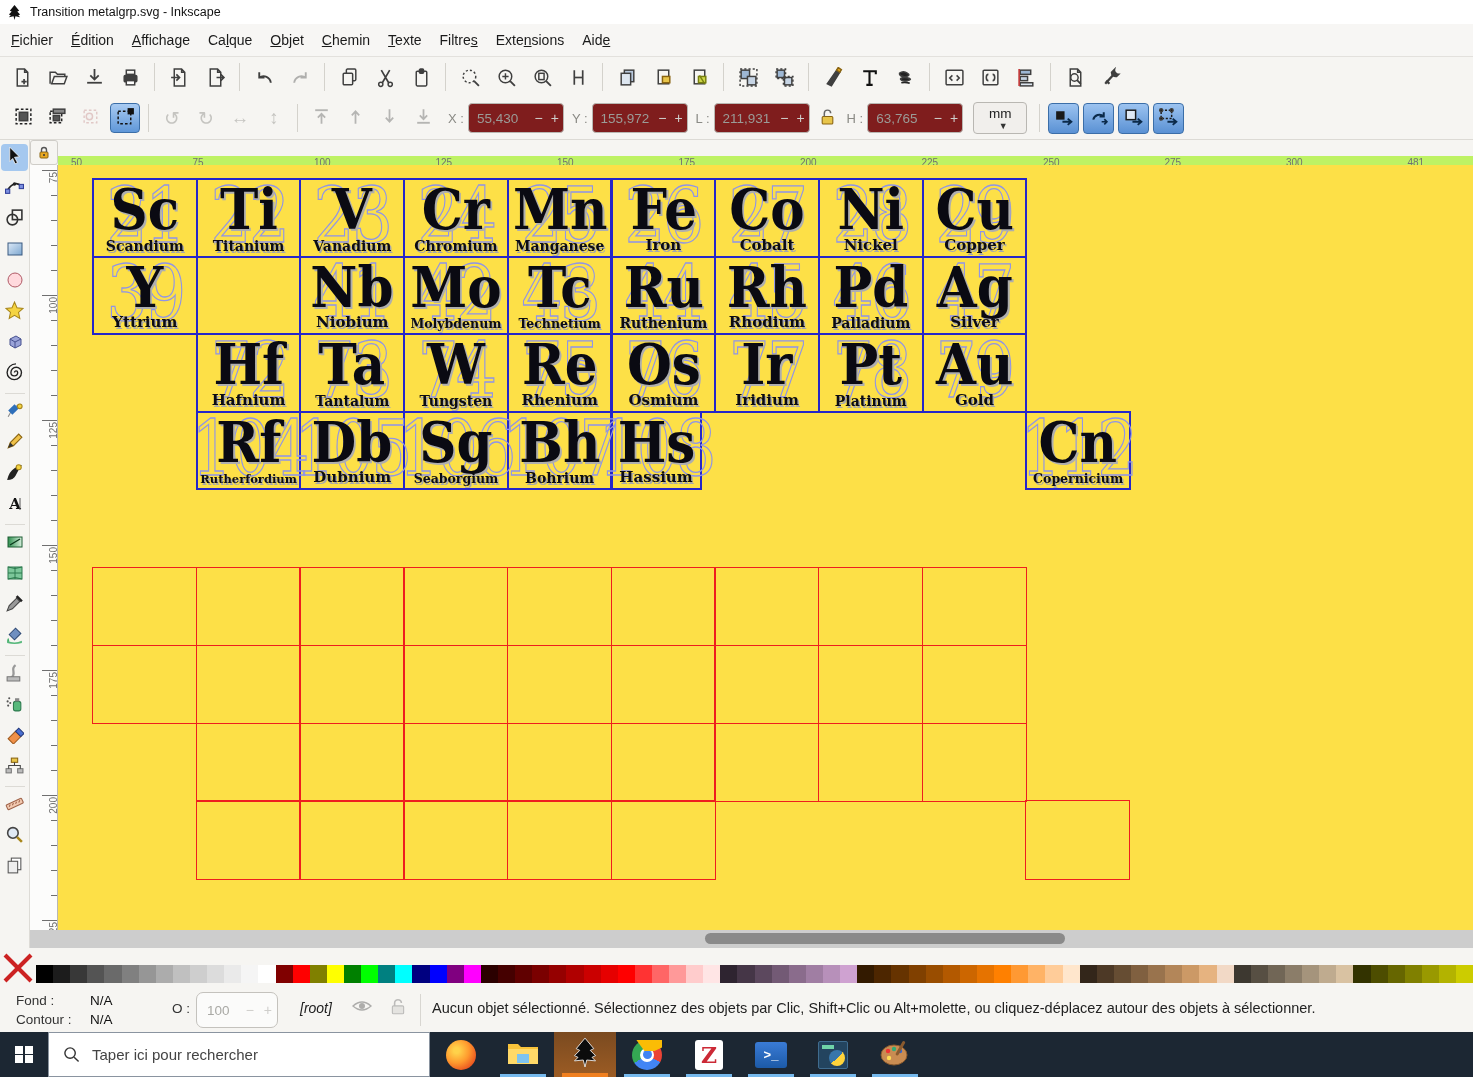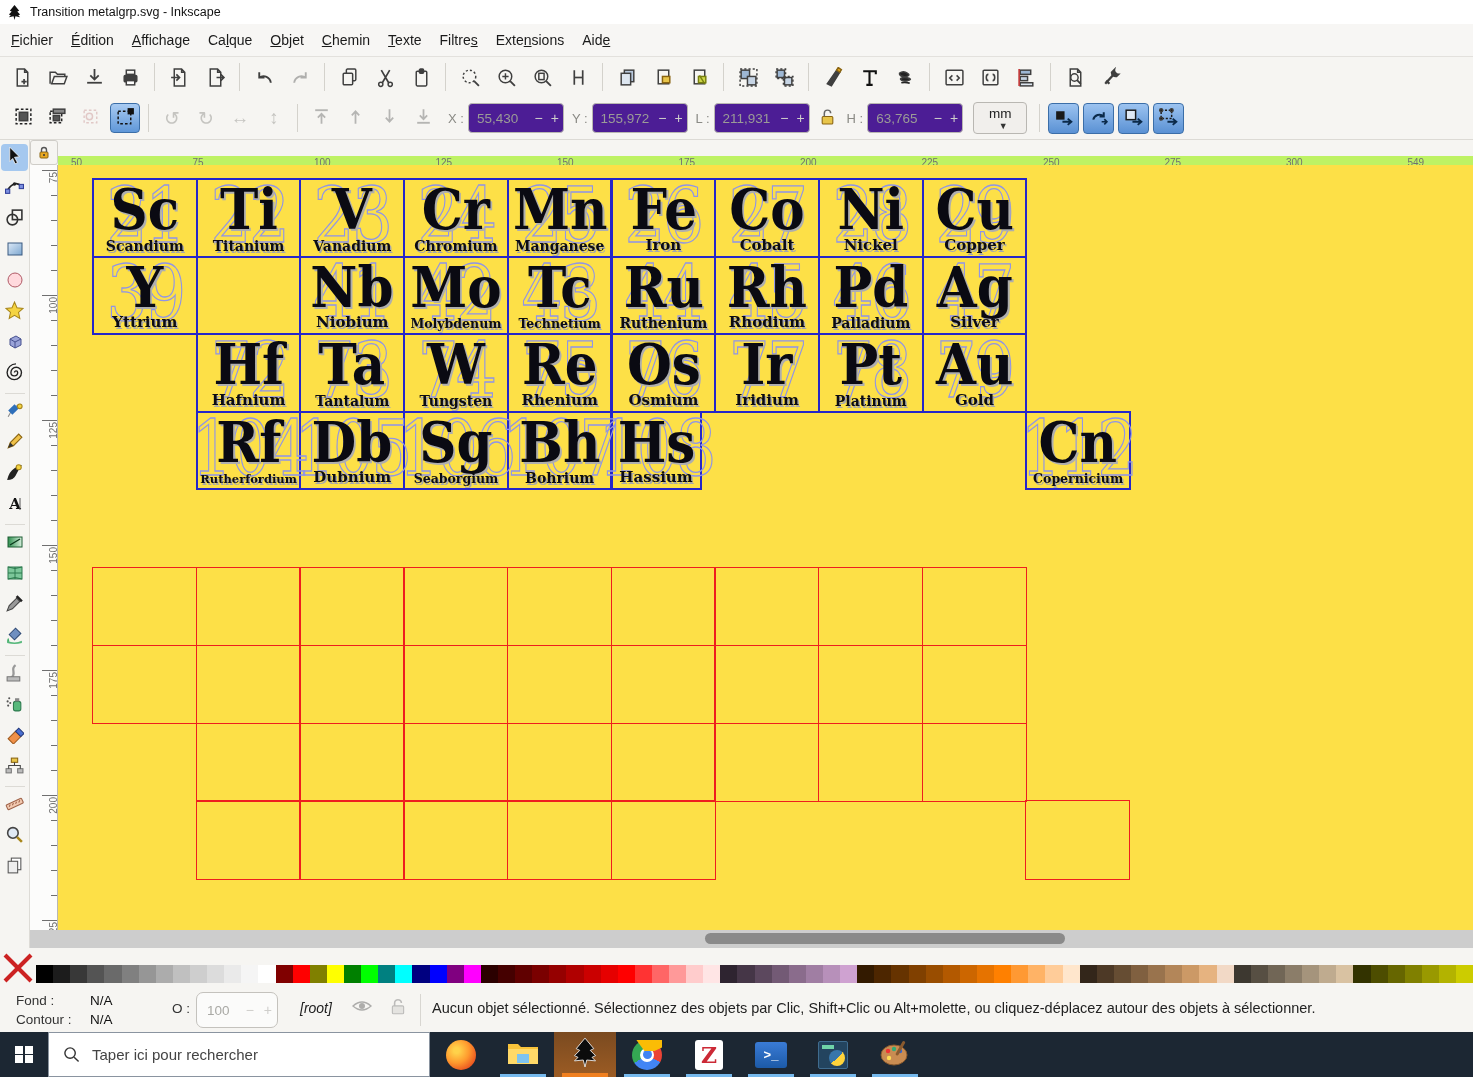--- a/index.html
+++ b/index.html
@@ -24,21 +24,21 @@
   .tbbtn { width:36px; height:34px; display:flex; align-items:center; justify-content:center; border-radius:3px; }
   .tbbtn svg { display:block; }
   .tbbtn.disabled { opacity:.38; }
 
   #toolbar-options { position:absolute; left:0; top:97px; width:1473px; height:43px; background:#f6f5f2; border-bottom:1px solid #dcdad5; display:flex; align-items:center; padding-left:6px; }
   .optbtn { width:30px; height:30px; margin:0 2px; display:flex; align-items:center; justify-content:center; border-radius:4px; }
   .optbtn.active { background:linear-gradient(#a9cbf2,#5f97d8); border:1px solid #3b6ea8; }
   .optbtn.disabled { opacity:.35; }
   .optglyph { font-size:19px; color:#6b6b66; }
   .fieldlab { font-size:13px; color:#8a8a85; margin:0 4px 0 8px; }
-  .spinbox { width:96px; height:30px; background:#4c1d95; border:1px solid #b9b7b2; border-radius:4px; display:flex; align-items:center; }
+  .spinbox { width:96px; height:30px; background:#7f1d1d; border:1px solid #b9b7b2; border-radius:4px; display:flex; align-items:center; }
   .spinbox .val { flex:1; font-size:13.5px; color:#9b9b97; padding-left:8px; }
   .spinbox .pm { font-size:14px; color:#cfcecb; padding:0 4px; }
   .unitbox { height:32px; min-width:54px; background:#f1efec; border:1px solid #b9b7b2; border-radius:4px; display:flex; align-items:center; justify-content:center; margin-left:10px; font-size:13.5px; color:#222;flex-direction:column; }
   .unitbox .caret { margin-left:6px; font-size:9px; color:#333; }
   .affectbtn { width:31px; height:31px; margin:0 2px; border-radius:4px; background:linear-gradient(#9cc3f0,#5a91d4); border:1px solid #3b6ea8; display:flex; align-items:center; justify-content:center; }
 
   
   #main { position:absolute; left:0; top:140px; width:1473px; height:808px; background:#f6f5f2; }
   #toolbox { position:absolute; left:0; top:0; width:30px; height:808px; background:#f6f5f2; border-right:1px solid #dddbd6; display:flex; flex-direction:column; align-items:center; padding-top:2px; }
   .tool { width:27px; height:27px; margin:2px 0; display:flex; align-items:center; justify-content:center; border-radius:4px; font-size:16px; }
@@ -744,21 +744,21 @@
         <div class="htick" style="left:1152.1000000000001px;height:6px"></div>
         <div class="htick" style="left:1176.4px;height:6px"></div>
         <div class="htick" style="left:1200.7px;height:6px"></div>
         <div class="htick" style="left:1225px;height:15px"></div>
         <div class="hlab" style="left:1228px">300</div>
         <div class="htick" style="left:1249.3px;height:6px"></div>
         <div class="htick" style="left:1273.6000000000001px;height:6px"></div>
         <div class="htick" style="left:1297.9px;height:6px"></div>
         <div class="htick" style="left:1322.2px;height:6px"></div>
         <div class="htick" style="left:1346.5px;height:15px"></div>
-        <div class="hlab" style="left:1349.5px">549</div>
+        <div class="hlab" style="left:1349.5px">481</div>
         <div class="htick" style="left:1370.8px;height:6px"></div>
         <div class="htick" style="left:1395.1000000000001px;height:6px"></div>
       </div>
     <div id="vruler">
         <div class="vtick" style="top:5px;width:15px"></div>
         <div class="vlab" style="top:7px">75</div>
         <div class="vtick" style="top:30px;width:6px"></div>
         <div class="vtick" style="top:55px;width:6px"></div>
         <div class="vtick" style="top:80px;width:6px"></div>
         <div class="vtick" style="top:105px;width:6px"></div>

